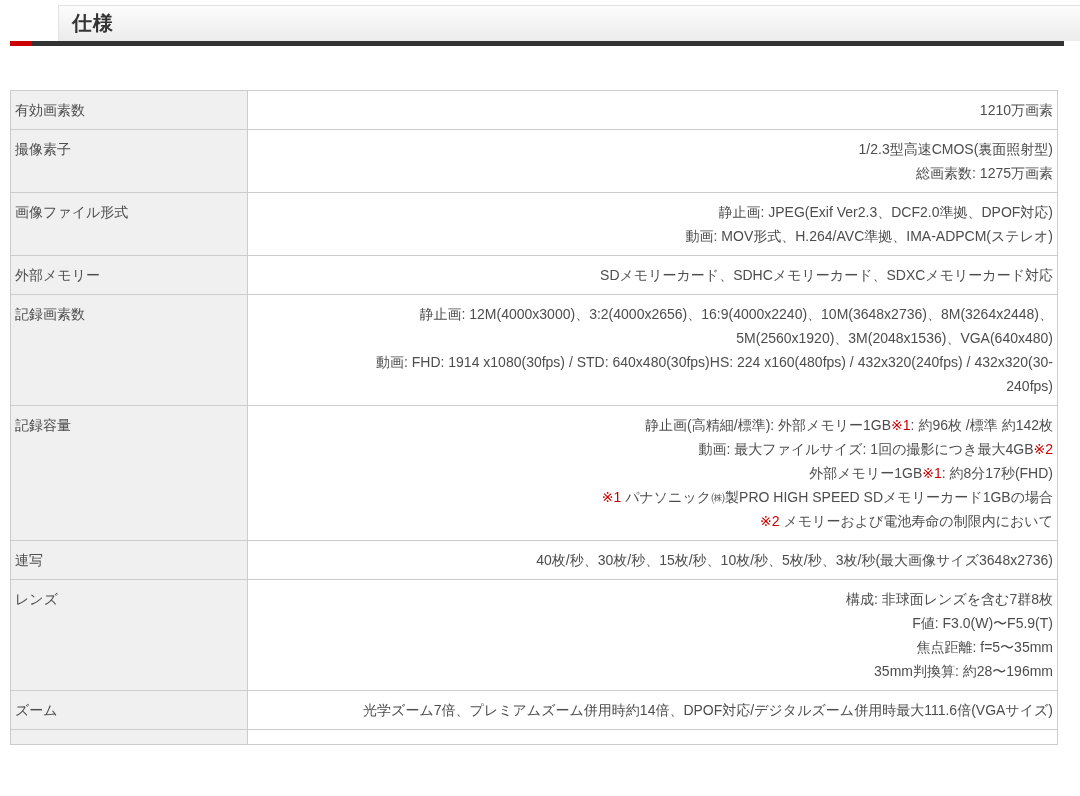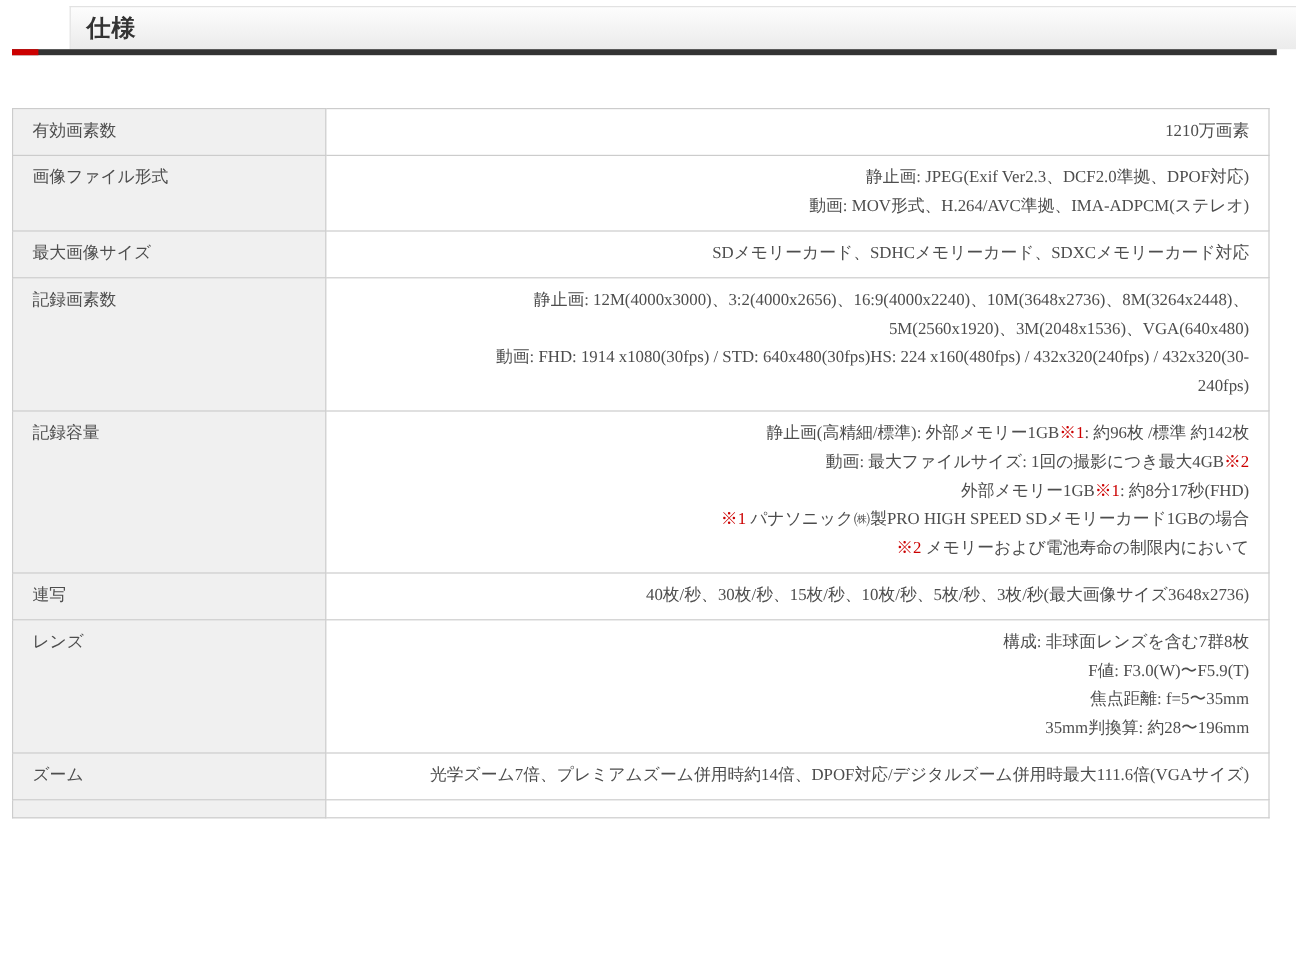--- a/index.html
+++ b/index.html
@@ -57,23 +57,22 @@
     margin-top:44px;
     width:1048px;
     border-collapse:collapse;
     table-layout:fixed;
     font-size:14px;
     color:var(--text);
   }
   table.spec td{
     border:1px solid var(--cell-border);
     vertical-align:top;
-    padding:7px 16px;
+    padding:7px 4px;
     line-height:24px;
-    font-family:Liberation Serif, serif;
   }
   td.label-cell{
     width:228px;
     background:var(--label-bg);
     padding-left:8px;
   }
   td.value-cell{
     background:#ffffff;
   }
   .line{ white-space:nowrap;text-align:right; }
@@ -93,28 +92,35 @@
 
   <table class="spec">
     <tbody id="spec-rows">
         <tr>
           <td class="label-cell">有効画素数</td>
           <td class="value-cell">
             <div class="line"><span>1210万画素</span></div>
           </td>
         </tr>
         <tr>
+          <td class="label-cell">撮像素子</td>
+          <td class="value-cell">
+            <div class="line"><span>1/2.3型高速CMOS(裏面照射型)</span></div>
+            <div class="line"><span>総画素数: 1275万画素</span></div>
+          </td>
+        </tr>
+        <tr>
           <td class="label-cell">画像ファイル形式</td>
           <td class="value-cell">
             <div class="line"><span>静止画: JPEG(Exif Ver2.3、DCF2.0準拠、DPOF対応)</span></div>
             <div class="line"><span>動画: MOV形式、H.264/AVC準拠、IMA-ADPCM(ステレオ)</span></div>
           </td>
         </tr>
         <tr>
-          <td class="label-cell">最大画像サイズ</td>
+          <td class="label-cell">外部メモリー</td>
           <td class="value-cell">
             <div class="line"><span>SDメモリーカード、SDHCメモリーカード、SDXCメモリーカード対応</span></div>
           </td>
         </tr>
         <tr>
           <td class="label-cell">記録画素数</td>
           <td class="value-cell">
             <div class="line"><span>静止画: 12M(4000x3000)、3:2(4000x2656)、16:9(4000x2240)、10M(3648x2736)、8M(3264x2448)、</span></div>
             <div class="line"><span>5M(2560x1920)、3M(2048x1536)、VGA(640x480)</span></div>
             <div class="line"><span>動画: FHD: 1914 x1080(30fps) / STD: 640x480(30fps)HS: 224 x160(480fps) / 432x320(240fps) / 432x320(30-</span></div>

